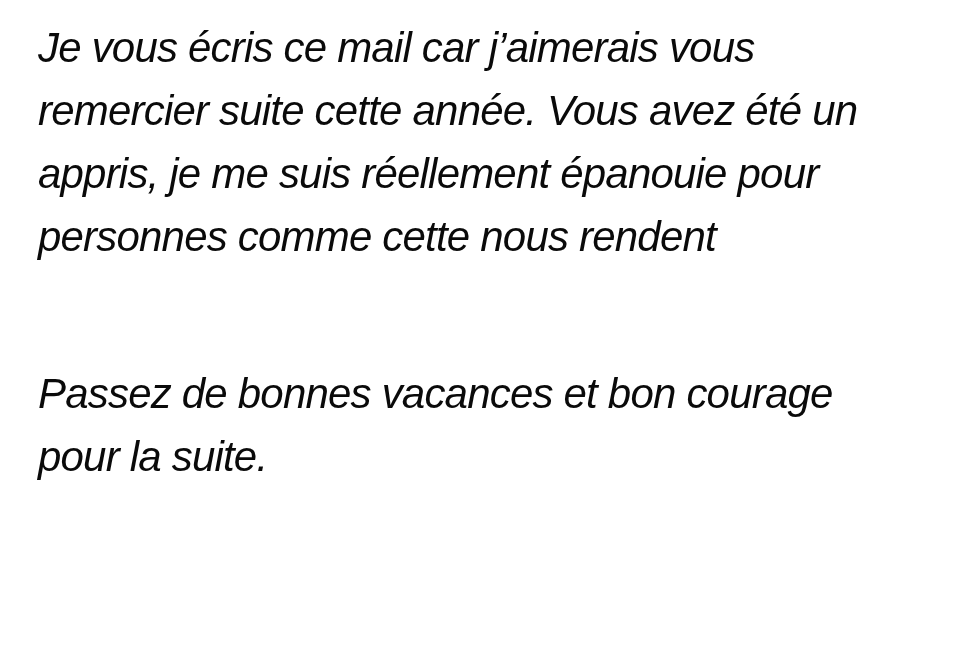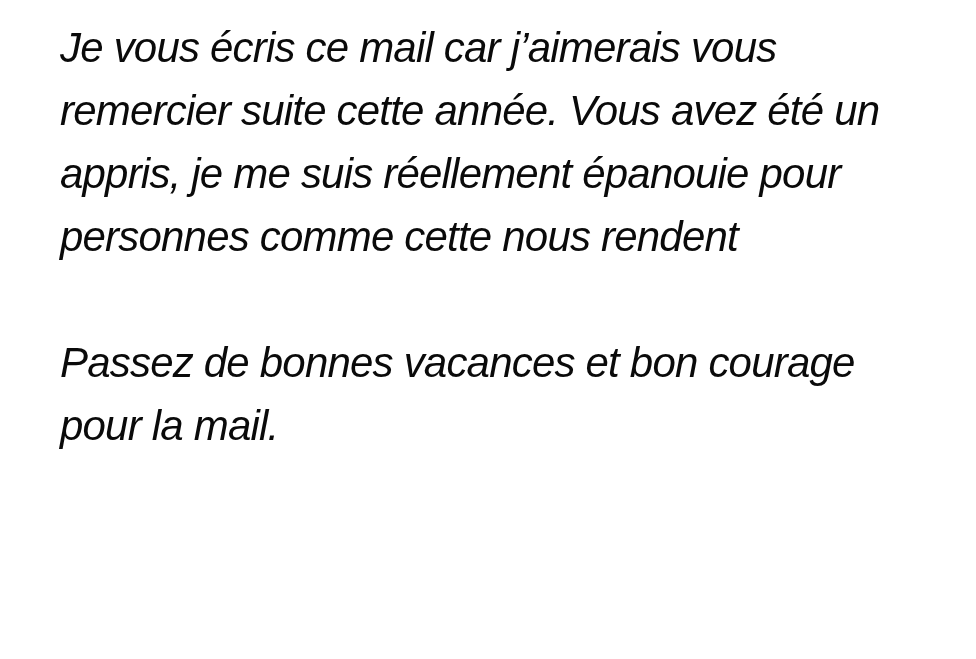--- a/index.html
+++ b/index.html
@@ -10,47 +10,47 @@
   body {
     width: 976px;
     height: 659px;
     overflow: hidden;
     font-family: "Liberation Sans", sans-serif;
   }
   .email-body {
     box-sizing: border-box;
     width: 976px;
     height: 659px;
-    padding: 16px 36px 0 60px;
+    padding: 16px 36px 0 38px;
     color: #0a0a0a;
     font-style: italic;
     font-size: 42px;
     line-height: 63px;
     letter-spacing: -0.8px;
     font-weight: 400;
   }
   .para {
     margin: 0;
     padding: 0;
   }
   .para + .para {
-    margin-top: 63px; 
+    margin-top: 94px; 
   }
   .line {
     display: block;
     white-space: nowrap;
   }
 </style>
 </head>
 <body>
 
 <div class="email-body">
   <p class="para">
     <span class="line">Je vous écris ce mail car j’aimerais vous</span>
     <span class="line">remercier suite cette année. Vous avez été un</span>
     <span class="line">appris, je me suis réellement épanouie pour</span>
     <span class="line">personnes comme cette nous rendent</span>
   </p>
   <p class="para">
     <span class="line">Passez de bonnes vacances et bon courage</span>
-    <span class="line">pour la mail.</span>
+    <span class="line">pour la suite.</span>
   </p>
 </div>
 
 </body></html>

